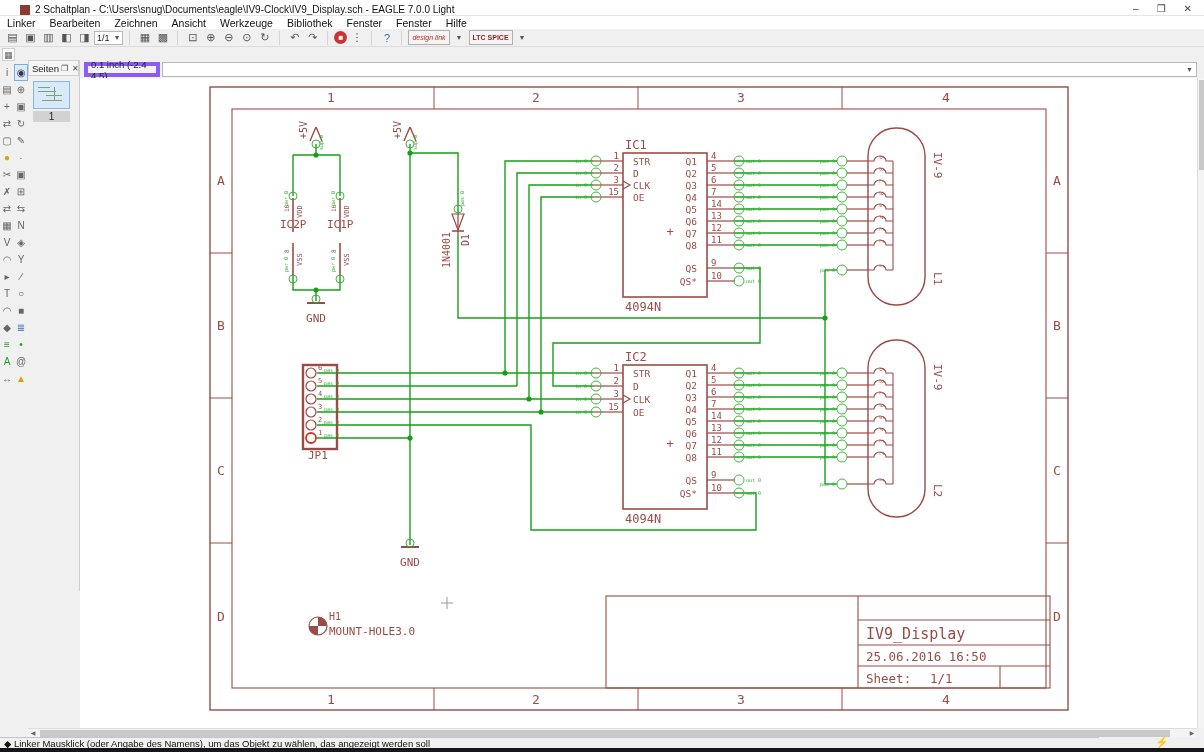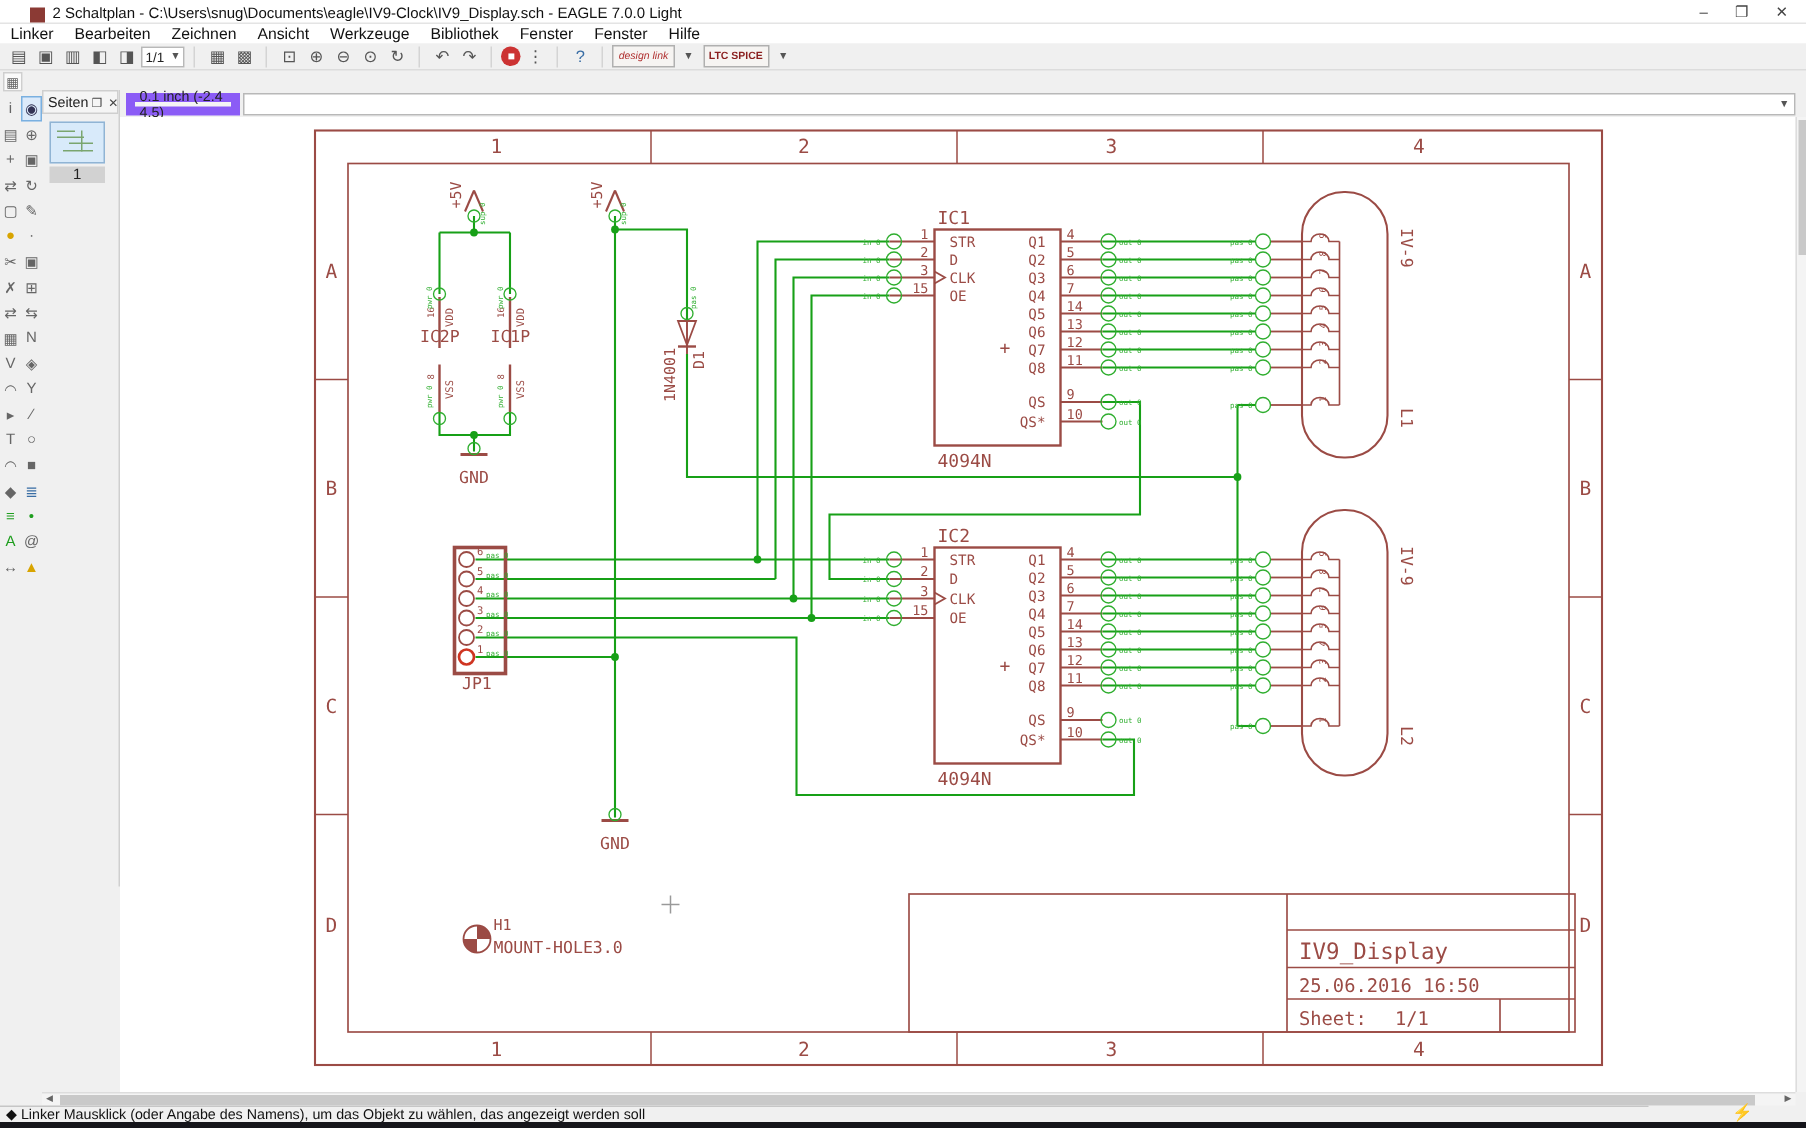--- a/index.html
+++ b/index.html
@@ -36,21 +36,21 @@
   .ptool.sel{border:1px solid #7ab0e0;background:#dceafa;color:#335;}
   .ptool.green{color:#1f9e1f;} .ptool.yellow{color:#d8a400;} .ptool.blue{color:#3a6ea5;}
   
   #pages-panel{left:28px;top:60px;width:52px;height:531px;background:var(--ui-bg);border-right:1px solid #cfcfcf;}
   #pages-header{height:16px;display:flex;align-items:center;font-size:9.5px;padding:0 3px;color:#222;border:1px solid #cfcfcf;background:#f5f5f5;}
   #pages-header .ph-btn{margin-left:auto;font-size:8px;color:#444;padding:0 2px;}
   #page-thumb{margin:5px 4px 0 5px;width:37px;height:28px;background:#d8eafa;border:1px solid #90b4d4;position:relative;}
   #page-thumb .mini{position:absolute;background:#7aa56f;}
   #page-num{width:37px;margin:2px 4px 0 5px;text-align:center;font-size:10px;background:#d2d2d2;color:#222;}
   
-  #coord-box{left:84px;top:62px;width:76px;height:15px;border:6px solid #8b5cf6;background:#f4f4f4;font-size:9.5px;display:flex;align-items:center;padding:0 3px;color:#222;}
+  #coord-box{left:84px;top:62px;width:76px;height:15px;border:4px solid #8b5cf6;background:#f4f4f4;font-size:9.5px;display:flex;align-items:center;padding:0 3px;color:#222;}
   #cmd-combo{left:162px;top:62px;width:1035px;height:15px;border:1px solid #b8b8b8;background:#ffffff;display:flex;align-items:center;}
   #cmd-combo input{flex:1;border:none;outline:none;font-size:10px;height:12px;background:transparent;}
   #cmd-combo .combo-arrow{padding:0 3px;}
   
   #canvas{left:80px;top:78px;width:1117px;height:650px;background:#ffffff;}
   svg text{font-family:"DejaVu Sans Mono",monospace;}
   
   #vscroll{left:1197px;top:78px;width:7px;height:650px;background:#f4f4f4;border-left:1px solid #ddd;}
   #vscroll .thumb{position:absolute;left:1px;top:2px;width:5px;height:90px;background:#c9c9c9;}
   #hscroll{left:28px;top:728px;width:1169px;height:9px;background:#f4f4f4;border-top:1px solid #ddd;}

